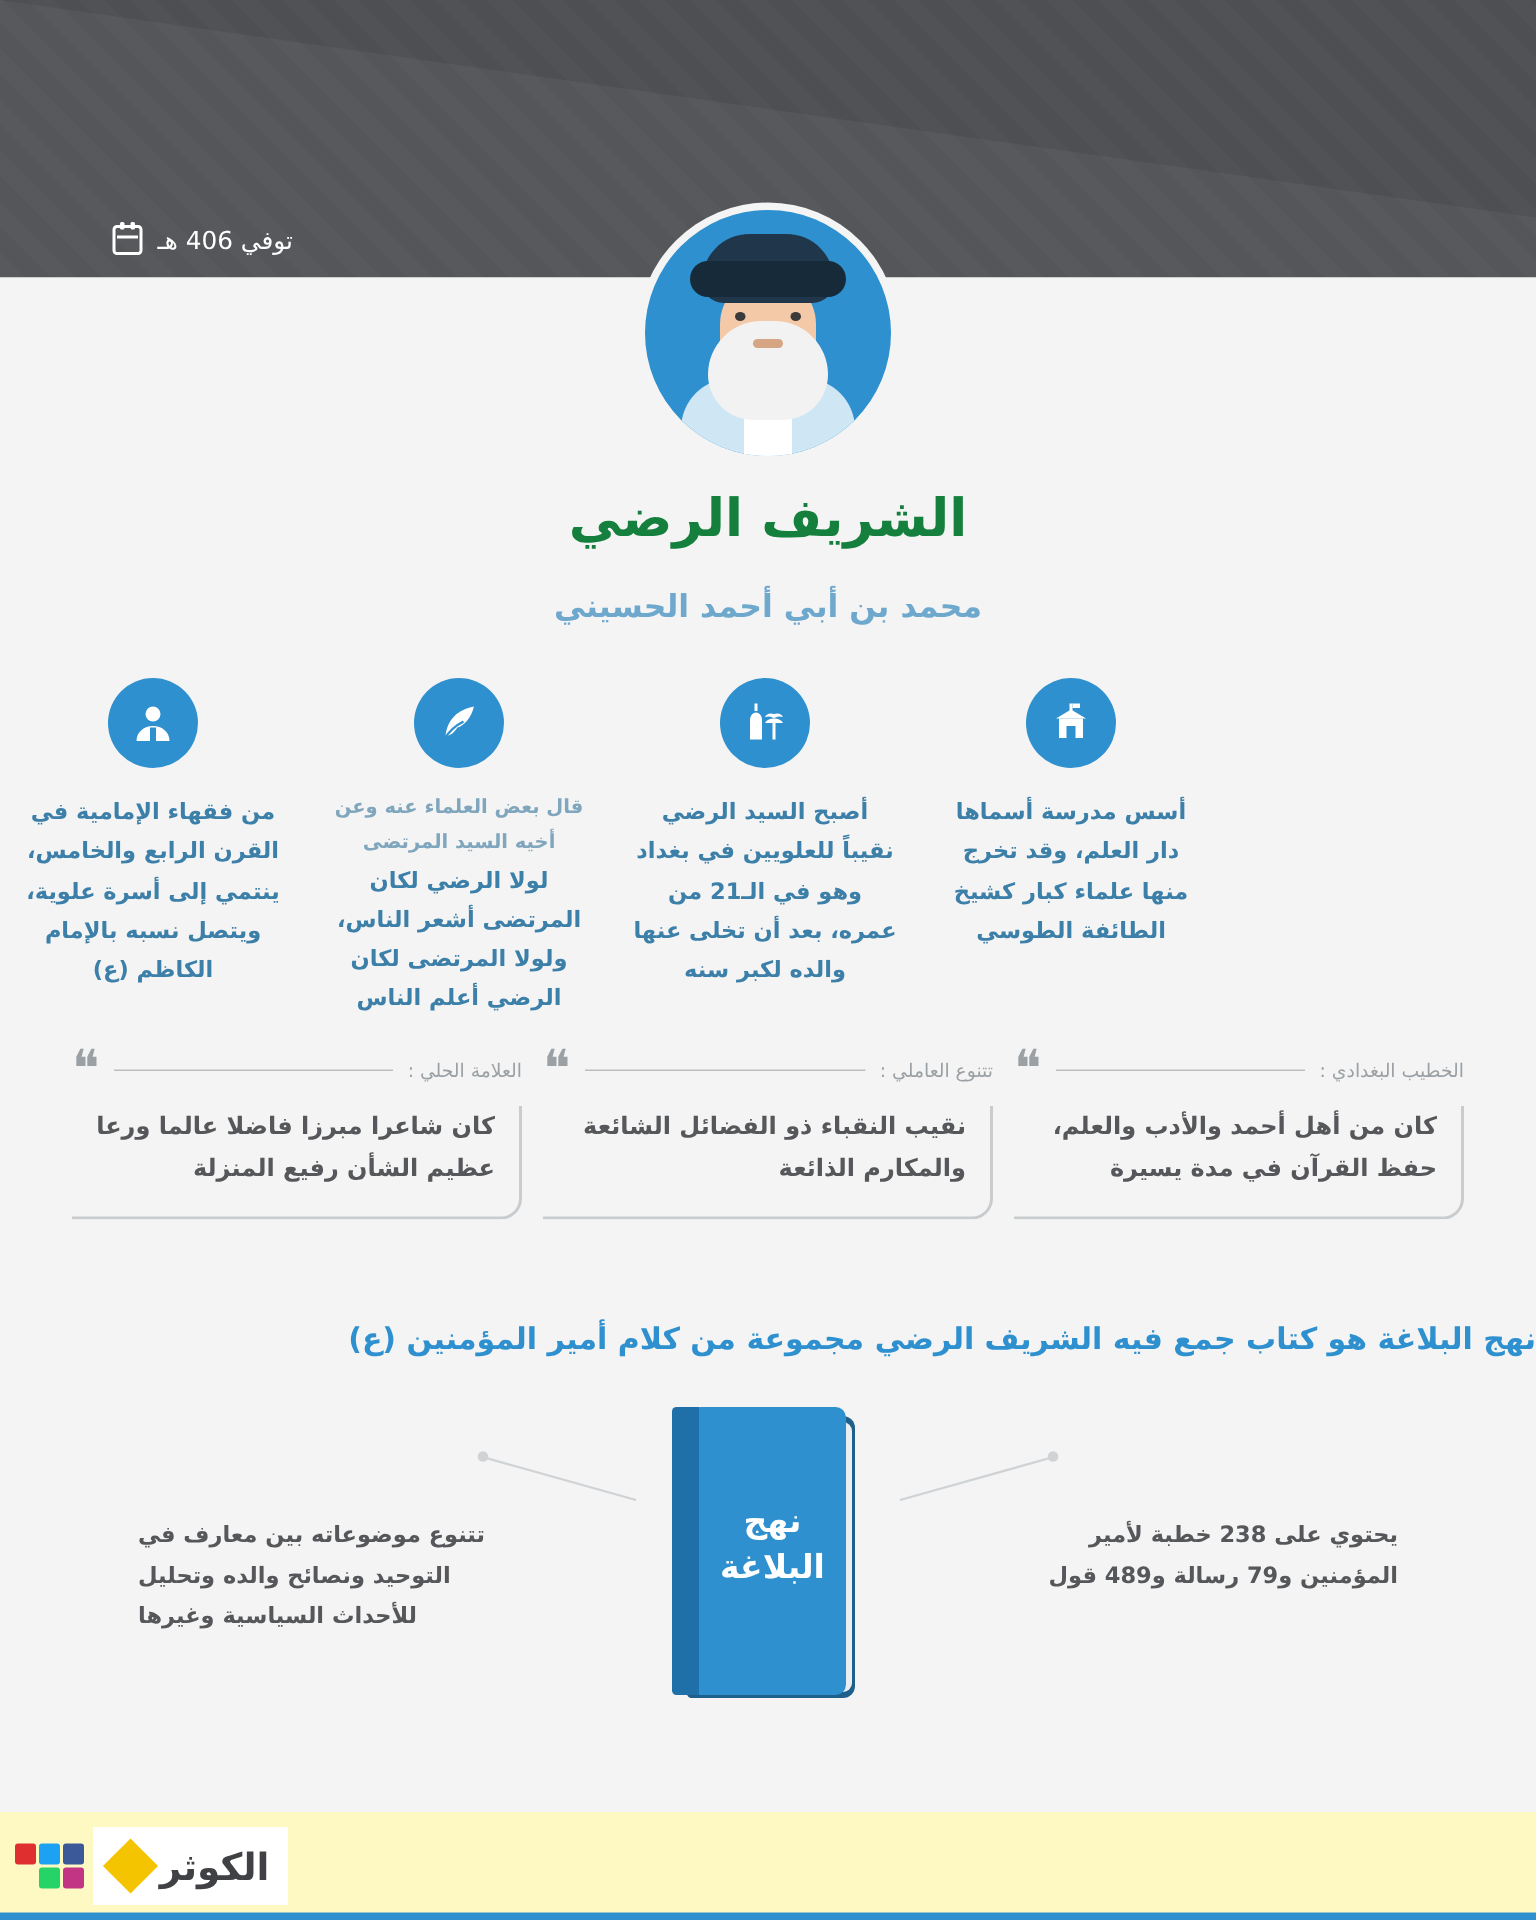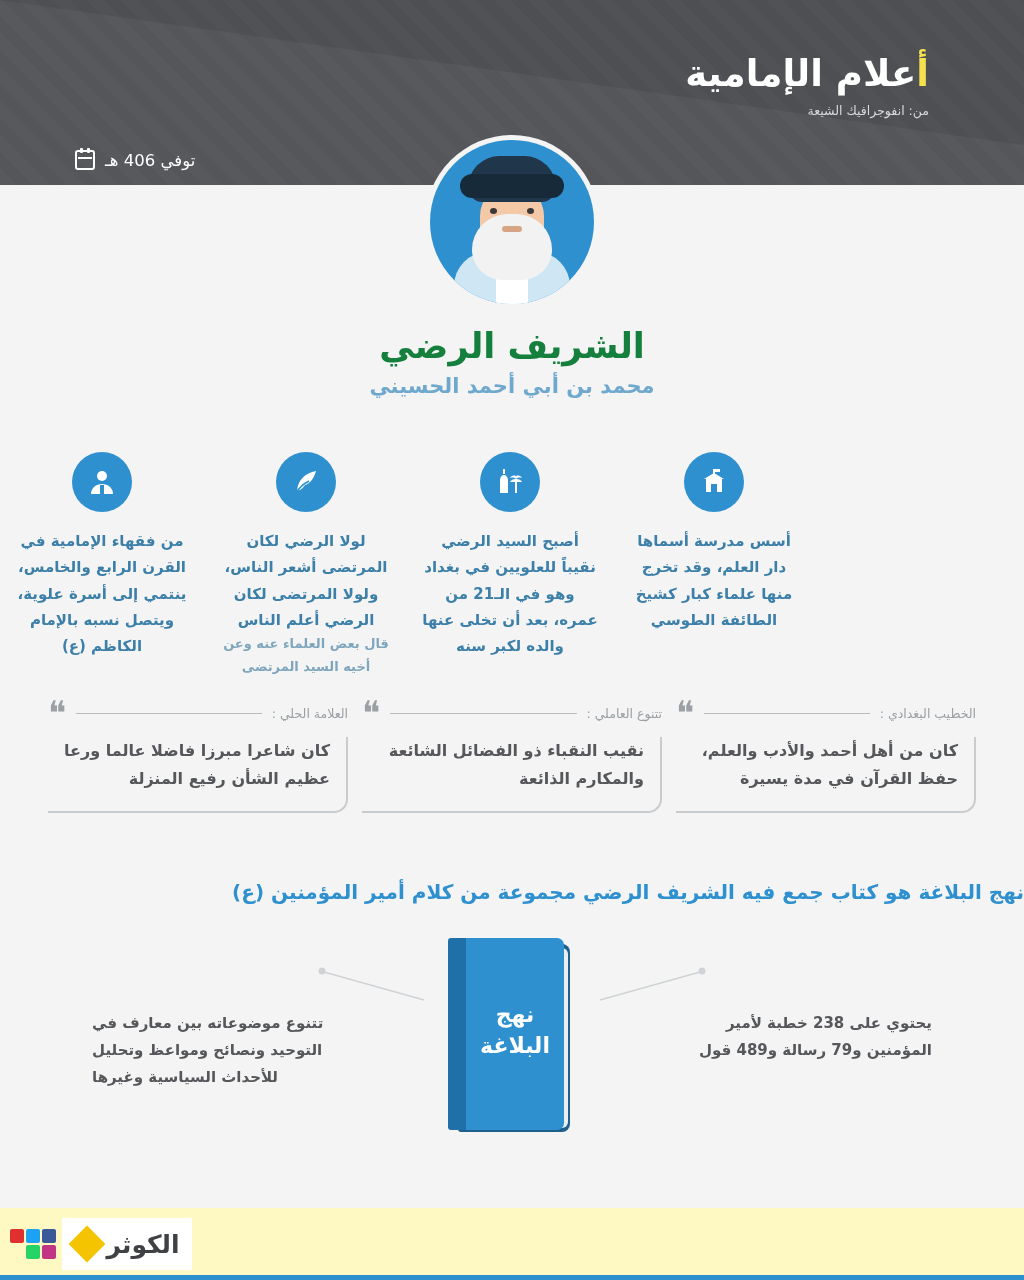--- a/index.html
+++ b/index.html
@@ -109,21 +109,21 @@
     background: #cfe6f5; border-radius: 34px 34px 0 0;
   }
   .p-collar {
     position: absolute; bottom: -10px; left: 66px; width: 32px; height: 52px;
     background: #ffffff; transform: rotate(0deg);
   }
 
   
   .name-block { position: absolute; top: 326px; left: 0; width: 1024px; text-align: center; }
   .main-name { font-size: 35px; font-weight: bold; color: #15803d; letter-spacing: -0.4px; }
-  .sub-name { font-size: 21px; font-weight: bold; color: #6fa8cd; margin-top: 8px; }
+  .sub-name { font-size: 21px; font-weight: bold; color: #6fa8cd; margin-top: 26px; }
 
   
   .facts {
     position: absolute; top: 452px; left: 0; width: 816px;
     display: flex; flex-direction: row-reverse; justify-content: space-between;
     gap: 0px;
   }
   .fact { width: 226px; display: flex; flex-direction: column; align-items: center; }
   .fact-icon {
     width: 60px; height: 60px; border-radius: 50%; background: #2e90ce;
@@ -233,26 +233,20 @@
 </head>
 <body>
 
 <div class="page">
 
   <div class="header">
     <div class="header-bg"></div>
     <div class="header-fold"></div>
     <div class="header-shade"></div>
 
-    <div class="brand">
-      <div class="brand-title">
-        <span class="accent">أ</span><span>علام الإمامية</span>
-      </div>
-      <div class="brand-sub">من: انفوجرافيك الشيعة</div>
-    </div>
 
     <div class="death-date">
       <span>توفي 406 هـ</span>
       <span class="cal-icon">
           <i></i>
         </span>
     </div>
   </div>
 
   <div class="portrait">
@@ -287,22 +281,22 @@
       <div class="fact-text">من فقهاء الإمامية في القرن الرابع والخامس، ينتمي إلى أسرة علوية، ويتصل نسبه بالإمام الكاظم (ع)</div>
     </div>
 
     <div class="fact">
       <div class="fact-icon">
         <svg width="30" height="30" viewBox="0 0 30 30">
             <path d="M25 4C14 6 7 13 6 24c4-1 6-3 8-6 4-1 9-6 11-14z" fill="#fff"></path>
             <path d="M5 26c3-5 7-9 13-12" stroke="#2e90ce" stroke-width="1.6" fill="none"></path>
           </svg>
       </div>
+      <div class="fact-text small">قال بعض العلماء عنه وعن أخيه السيد المرتضى</div>
       <div class="fact-text">لولا الرضي لكان المرتضى أشعر الناس، ولولا المرتضى لكان الرضي أعلم الناس</div>
-      <div class="fact-text small">قال بعض العلماء عنه وعن أخيه السيد المرتضى</div>
     </div>
 
     <div class="fact">
       <div class="fact-icon">
         <svg width="32" height="30" viewBox="0 0 32 30">
           <path d="M6 13c0-3 2-5 4-5s4 2 4 5v13H6z" fill="#fff"></path>
           <rect x="9" y="2" width="2" height="5" fill="#fff"></rect>
           <path d="M22 12c-3 0-5 1-6 3h12c-1-2-3-3-6-3z" fill="#fff"></path>
           <rect x="21" y="14" width="2" height="12" fill="#fff"></rect>
           <path d="M22 9c-3-1-5 0-6 2 3-1 5 0 6 1z" fill="#fff"></path>
@@ -372,21 +366,21 @@
     <div class="book-pages"></div>
     <div class="book-cover"></div>
     <div class="book-spine"></div>
     <div class="book-label">
       <div>نهج</div>
       <div>البلاغة</div>
     </div>
   </div>
 
   <div class="side-note right">يحتوي على 238 خطبة لأمير المؤمنين و79 رسالة و489 قول</div>
-  <div class="side-note left">تتنوع موضوعاته بين معارف في التوحيد ونصائح ومواعظ وتحليل للأحداث السياسية وغيرها</div>
+  <div class="side-note left">تتنوع موضوعاته بين معارف في التوحيد ونصائح والده وتحليل للأحداث السياسية وغيرها</div>
 
   <div class="footer">
     <div class="social">
       <span class="s-fb"></span>
       <span class="s-tw"></span>
       <span class="s-yt"></span>
       <span class="s-in"></span>
       <span class="s-wa"></span>
     </div>
     <div class="footer-logo">

